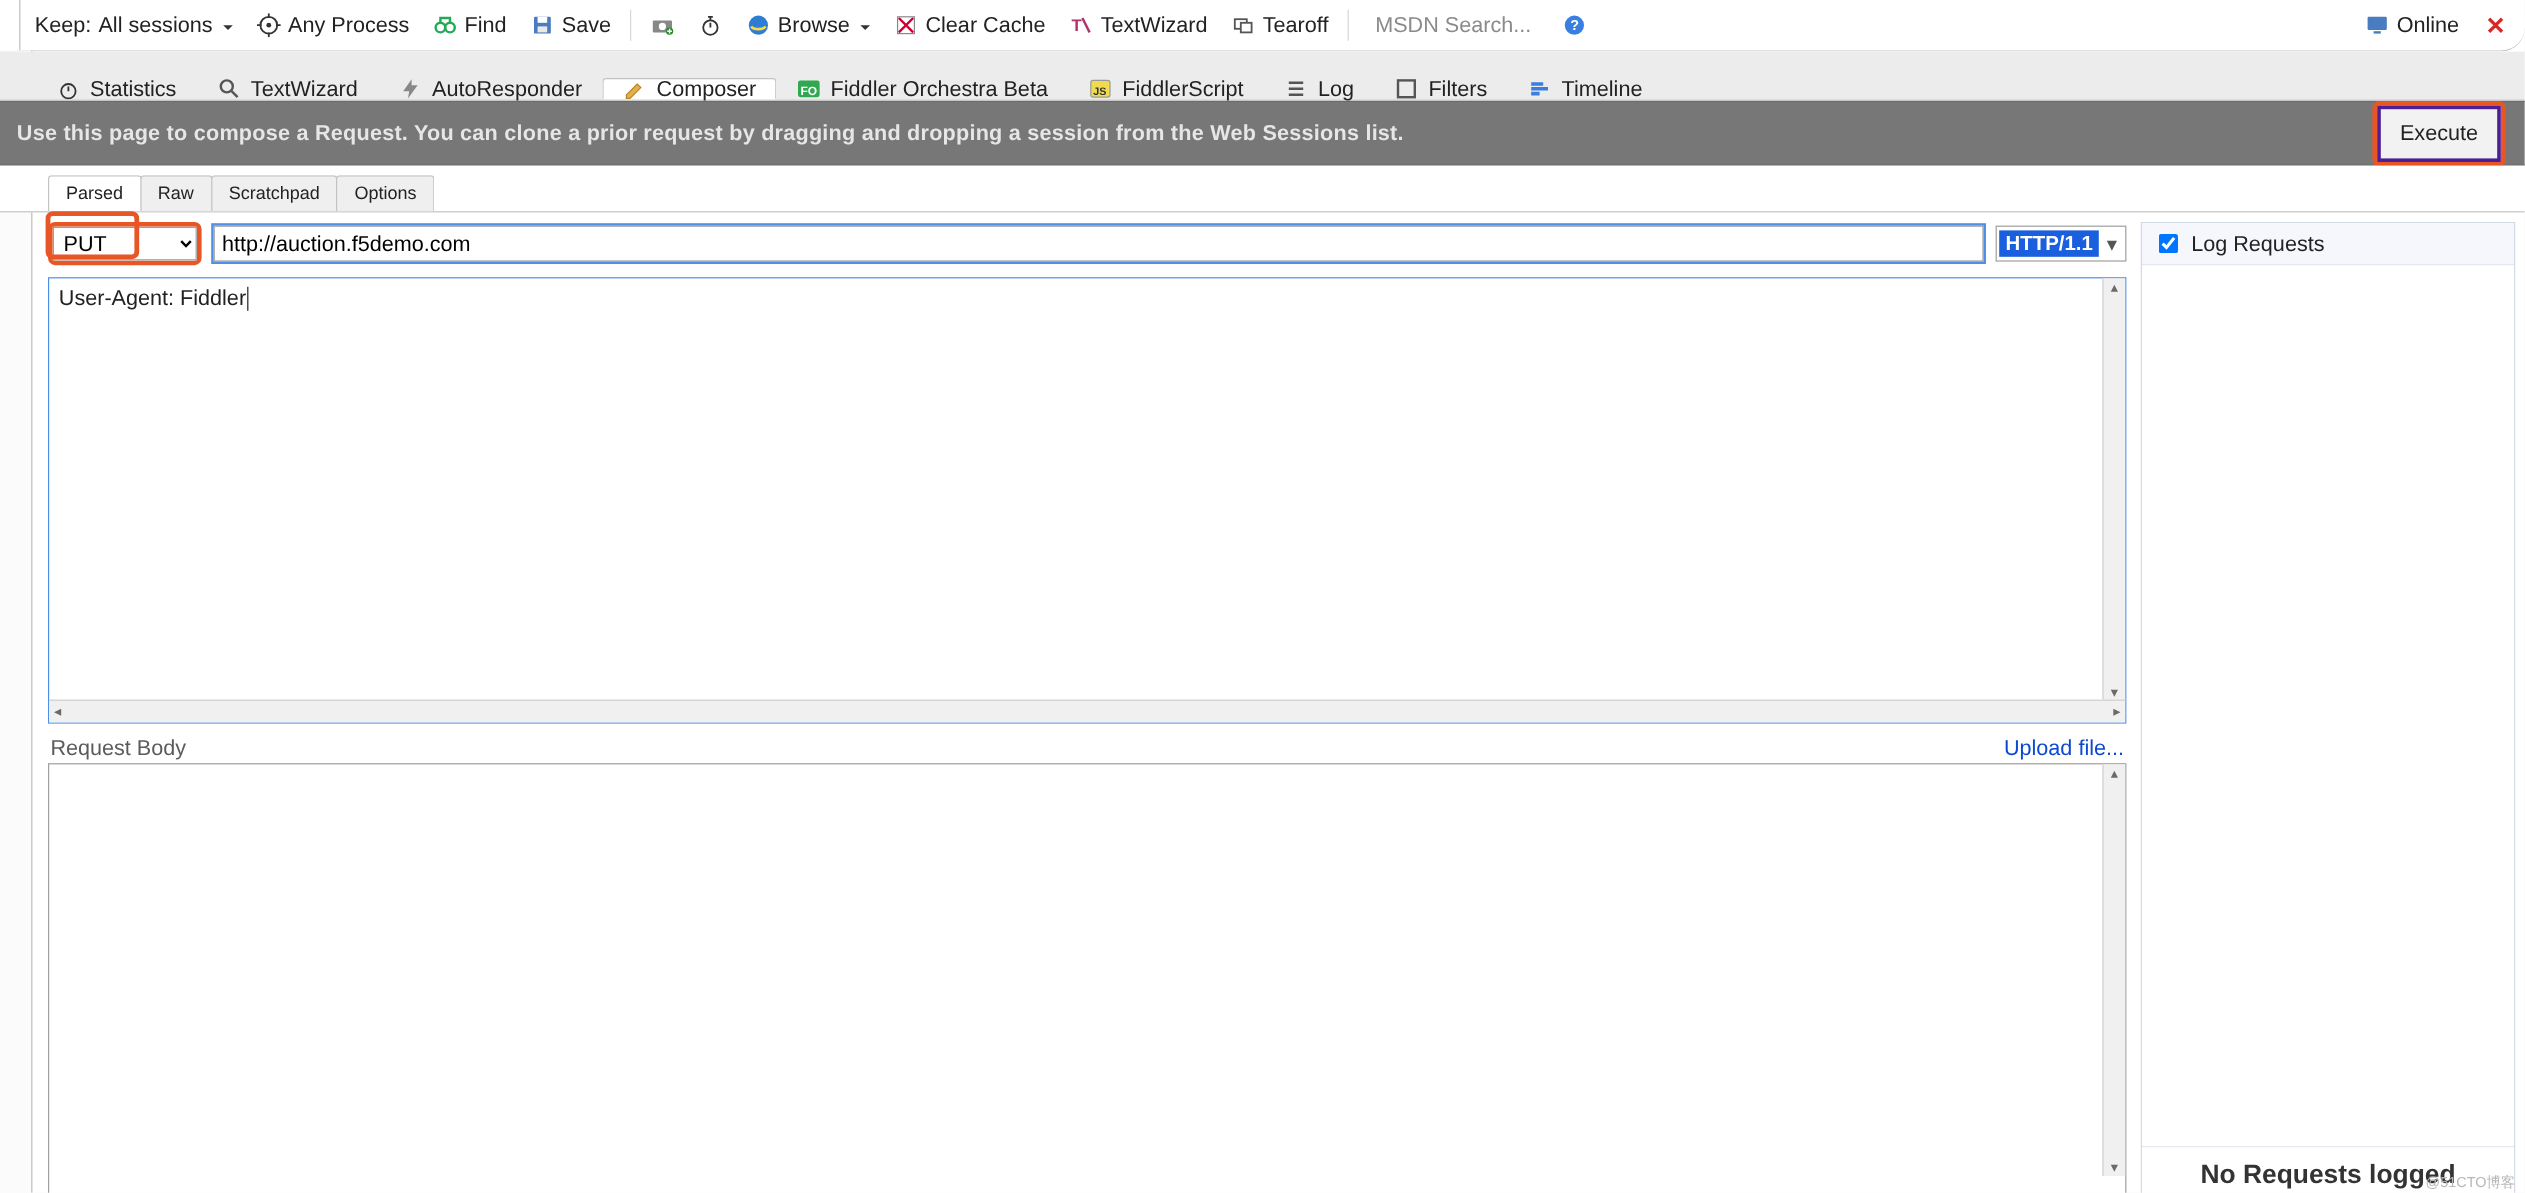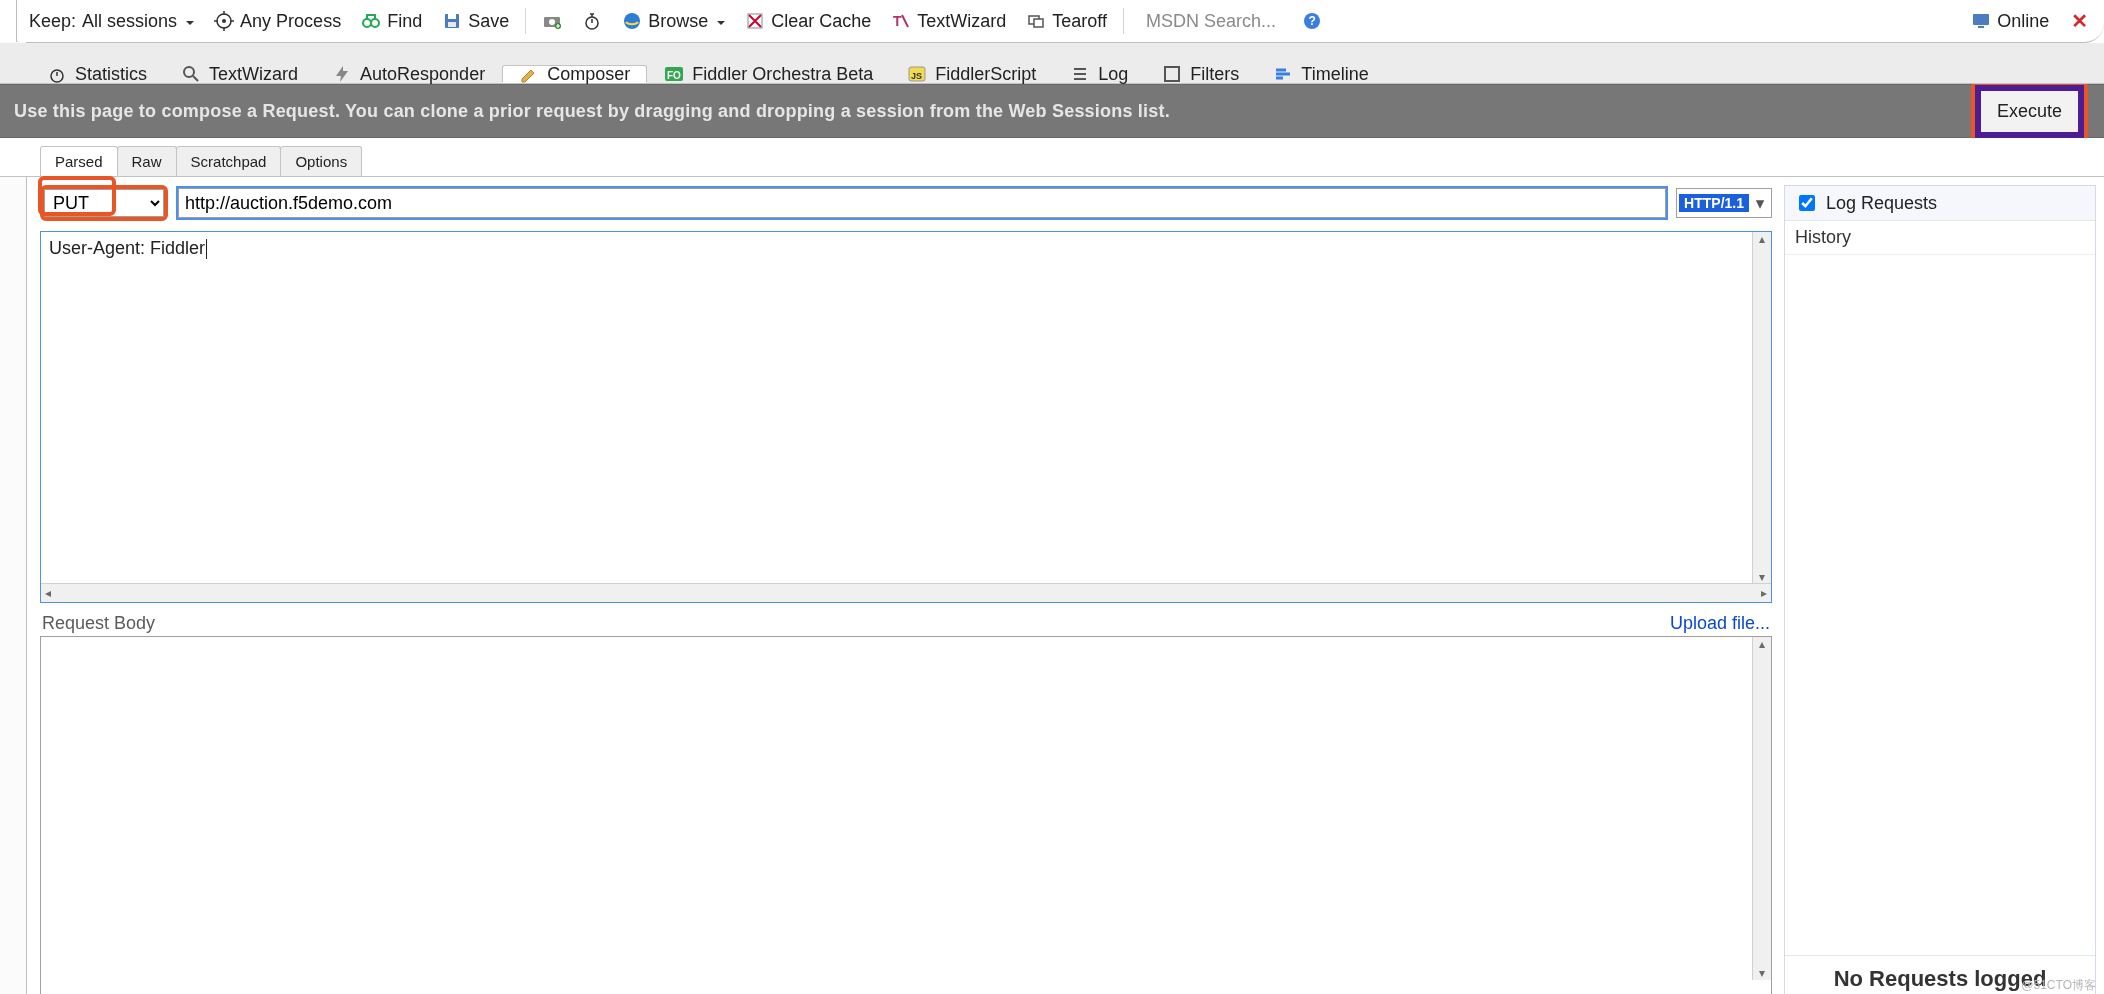--- a/index.html
+++ b/index.html
@@ -62,21 +62,21 @@
     display:flex;align-items:center;padding:0 14px 0 14px;
     border-top:1px solid #6a6a6a;border-bottom:1px solid #6a6a6a;
     font-size:18px;font-weight:600;letter-spacing:.2px;
     position:relative;
   }
   .banner-text{flex:1;}
   .exec-wrap{
     border:4px solid var(--highlight);border-radius:6px;margin-right:2px;
   }
   .exec-btn{
-    background:#f2f2f2;border:6px solid #4c1d95;color:#222;font-size:18px;
+    background:#f2f2f2;border:3px solid #4c1d95;color:#222;font-size:18px;
     padding:10px 16px;cursor:default;
   }
 
   
   .subtabs{
     height:38px;display:flex;align-items:flex-end;padding-left:40px;gap:0;
     border-bottom:1px solid var(--tab-border);background:#fff;
   }
   .stab{
     padding:6px 14px;border:1px solid var(--tab-border);border-bottom:none;
@@ -104,21 +104,21 @@
     width:120px;height:28px;border:1px solid #9f9f9f;background:#fff;font:inherit;
     padding:0 4px;font-size:18px;
   }
   .url-in{
     flex:1;height:28px;border:1px solid #9f9f9f;padding:0 6px;font:inherit;font-size:18px;
     outline:2px solid #4e8fe7;
   }
   .proto-sel-display{
     display:inline-flex;align-items:center;border:1px solid #9f9f9f;height:28px;background:#fff;
   }
-  .proto-val{background:var(--sel-blue);color:#fff;padding:1px 5px;margin:2px 0 2px 2px;font-size:14px;font-weight:600;}
+  .proto-val{background:var(--sel-blue);color:#fff;padding:1px 5px;margin:2px 0 2px 2px;font-size:17px;font-weight:600;}
   .proto-arrow{width:22px;text-align:center;color:#555;}
 
   .headers{
     flex:0 0 372px;border:1px solid #4e8fe7;background:#fff;padding:6px 8px;
     font-size:18px;color:#222;resize:none;font-family:inherit;
     position:relative;box-sizing:border-box;
   }
   .scroll-y{
     position:absolute;right:0;top:0;bottom:18px;width:18px;background:#f0f0f0;
     border-left:1px solid #d0d0d0;display:flex;flex-direction:column;justify-content:space-between;align-items:center;
@@ -390,19 +390,18 @@
           <span>▾</span>
         </div>
     </div>
   </div>
 
   <div class="right">
     <div class="hdr">
       <input type="checkbox" class="chk" checked="" style="">
       <span>Log Requests</span>
     </div>
-    <div class="hist">History</div>
     <div class="fill"></div>
     <div class="norq">No Requests logged</div>
   </div>
 </div>
 
 <div class="watermark">@51CTO博客</div>
 
 </body></html>

